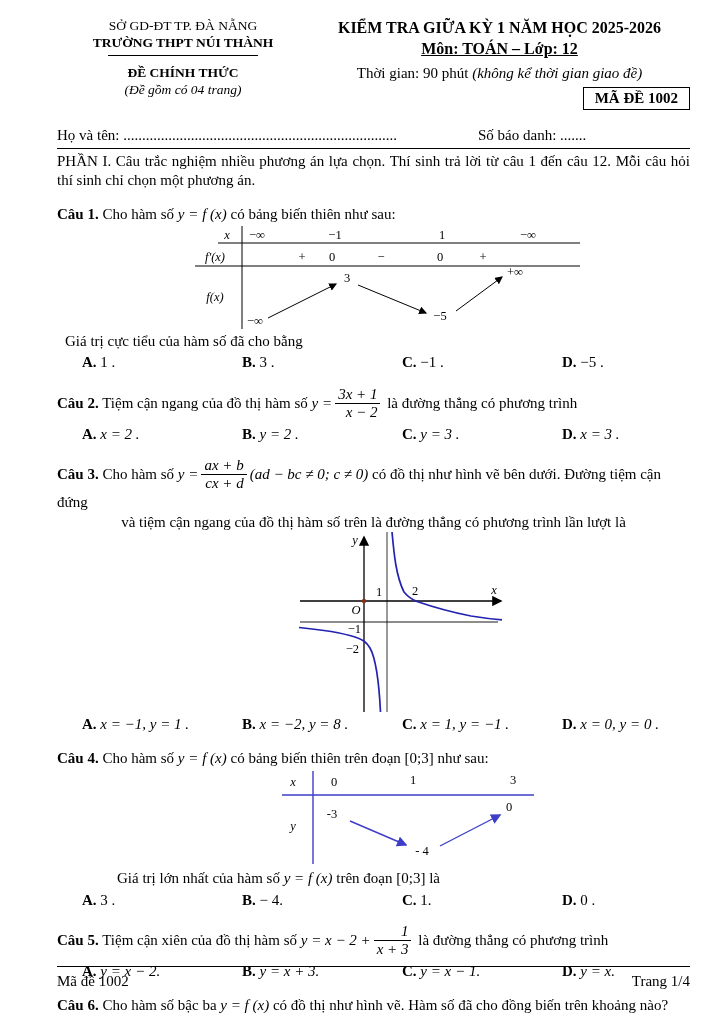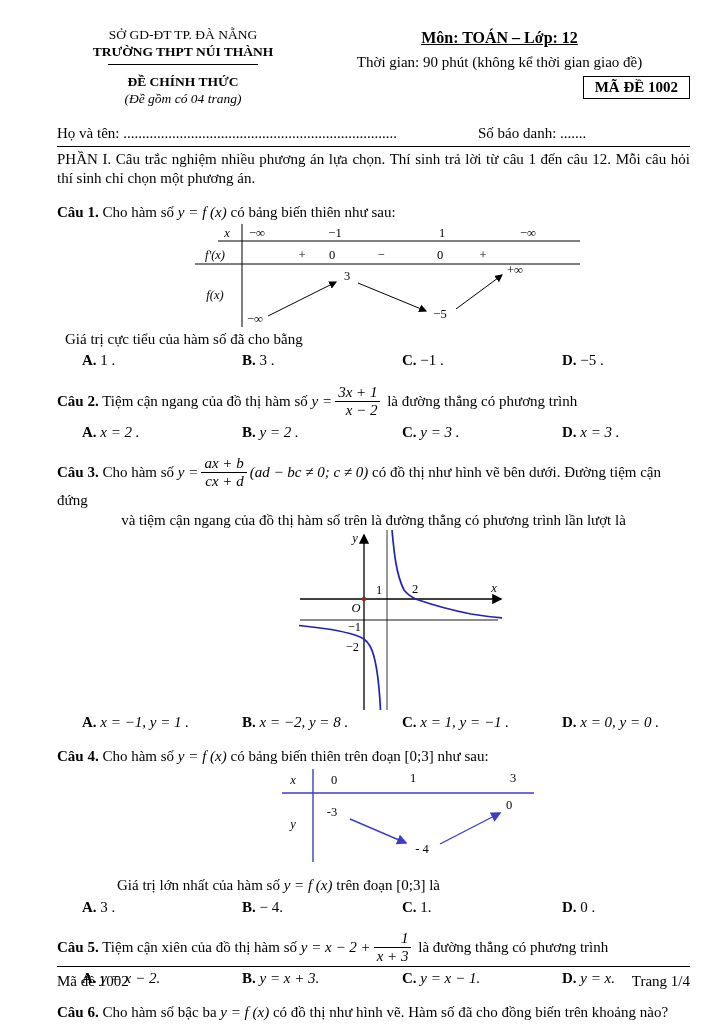--- a/index.html
+++ b/index.html
@@ -1,51 +1,51 @@
 <!DOCTYPE html>
 <html><head>
 <meta charset="utf-8">
 <style>
   html,body{margin:0;padding:0;background:#fff;}
   .page{position:relative;width:725px;height:1024px;background:#fff;overflow:hidden;
         font-family:"Liberation Serif",serif;color:#000;font-size:15px;line-height:1.25;}
-  .content{padding:27px 35px 0 57px;}
+  .content{padding:18px 35px 0 57px;}
 
   
   .header{display:flex;margin-bottom:5px;}
   .h-left{width:252px;text-align:center;}
   .h-right{flex:1;text-align:center;}
   .dept{font-size:13.5px;}
   .school{font-size:13.5px;font-weight:bold;}
   .school-rule{width:150px;border-top:1.3px solid #000;margin:3px auto 9px;}
   .exam-type{font-size:13.5px;font-weight:bold;}
   .pages-note{font-size:13.5px;font-style:italic;}
   .h-title{font-size:16px;font-weight:bold;}
   .h-subject{font-size:16px;font-weight:bold;margin-top:1px;text-decoration:underline;}
   .h-duration{font-size:15px;margin-top:5px;}
-  .h-duration .note{}
+  .h-duration .note{font-style:italic;}
   .code-wrap{text-align:right;margin-top:4px;}
   .code-box{display:inline-block;border:1.5px solid #000;padding:1px 11px;font-weight:bold;font-size:15px;}
 
   
   .student{display:flex;border-bottom:1.8px solid #000;padding-bottom:4px;margin-top:16px;font-size:15px;}
   .student .name{width:421px;overflow:hidden;white-space:nowrap;}
   .part1{margin-top:3px;text-align:justify;}
   .part1 b{font-weight:normal;}
 
   
   .q{margin-top:15px;}
   .qlabel{font-weight:bold;}
   .math{font-style:italic;}
   .frac{display:inline-flex;flex-direction:column;text-align:right;vertical-align:middle;
         font-style:italic;line-height:1.12;margin:0 3px;position:relative;top:-1px;}
   .frac .num{border-bottom:1.2px solid #000;padding:0 3px;}
   .frac .den{padding:0 3px;}
   .centered-line{text-align:center;margin-top:1px;}
-  .indent-line{padding-left:60px;margin-top:12px;}
+  .indent-line{padding-left:60px;margin-top:3px;}
   .small-indent{padding-left:8px;margin-top:3px;}
   .opts{display:grid;grid-template-columns:130px 130px 130px 1fr;padding-left:25px;margin:3px 0 1px;gap:30px;}
   .opt b{font-weight:bold;}
 
   .fig{display:block;}
   .fig text{font-size:12.5px;font-family:"Liberation Serif",serif;}
   .fig .it{font-style:italic;}
   .fig1{margin:2px 0 0 128px;}
   .fig2{margin:1px 0 0 238px;}
   .fig3{margin:2px 0 2px 205px;}
@@ -62,20 +62,21 @@
 
     <div class="header">
       <div class="h-left">
         <div class="dept">SỞ GD-ĐT TP. ĐÀ NẴNG</div>
         <div class="school">TRƯỜNG THPT NÚI THÀNH</div>
         <div class="school-rule"></div>
         <div class="exam-type">ĐỀ CHÍNH THỨC</div>
         <div class="pages-note">(Đề gồm có 04 trang)</div>
       </div>
       <div class="h-right">
+        <div class="h-title">KIỂM TRA GIỮA KỲ 1 NĂM HỌC 2025-2026</div>
         <div class="h-subject">Môn: TOÁN – Lớp: 12</div>
         <div class="h-duration"><span>Thời gian: 90 phút </span><span class="note">(không kể thời gian giao đề)</span></div>
         <div class="code-wrap">
           <span class="code-box">MÃ ĐỀ 1002</span>
         </div>
       </div>
     </div>
 
     <div class="student">
       <span class="name">Họ và tên: .........................................................................</span>

